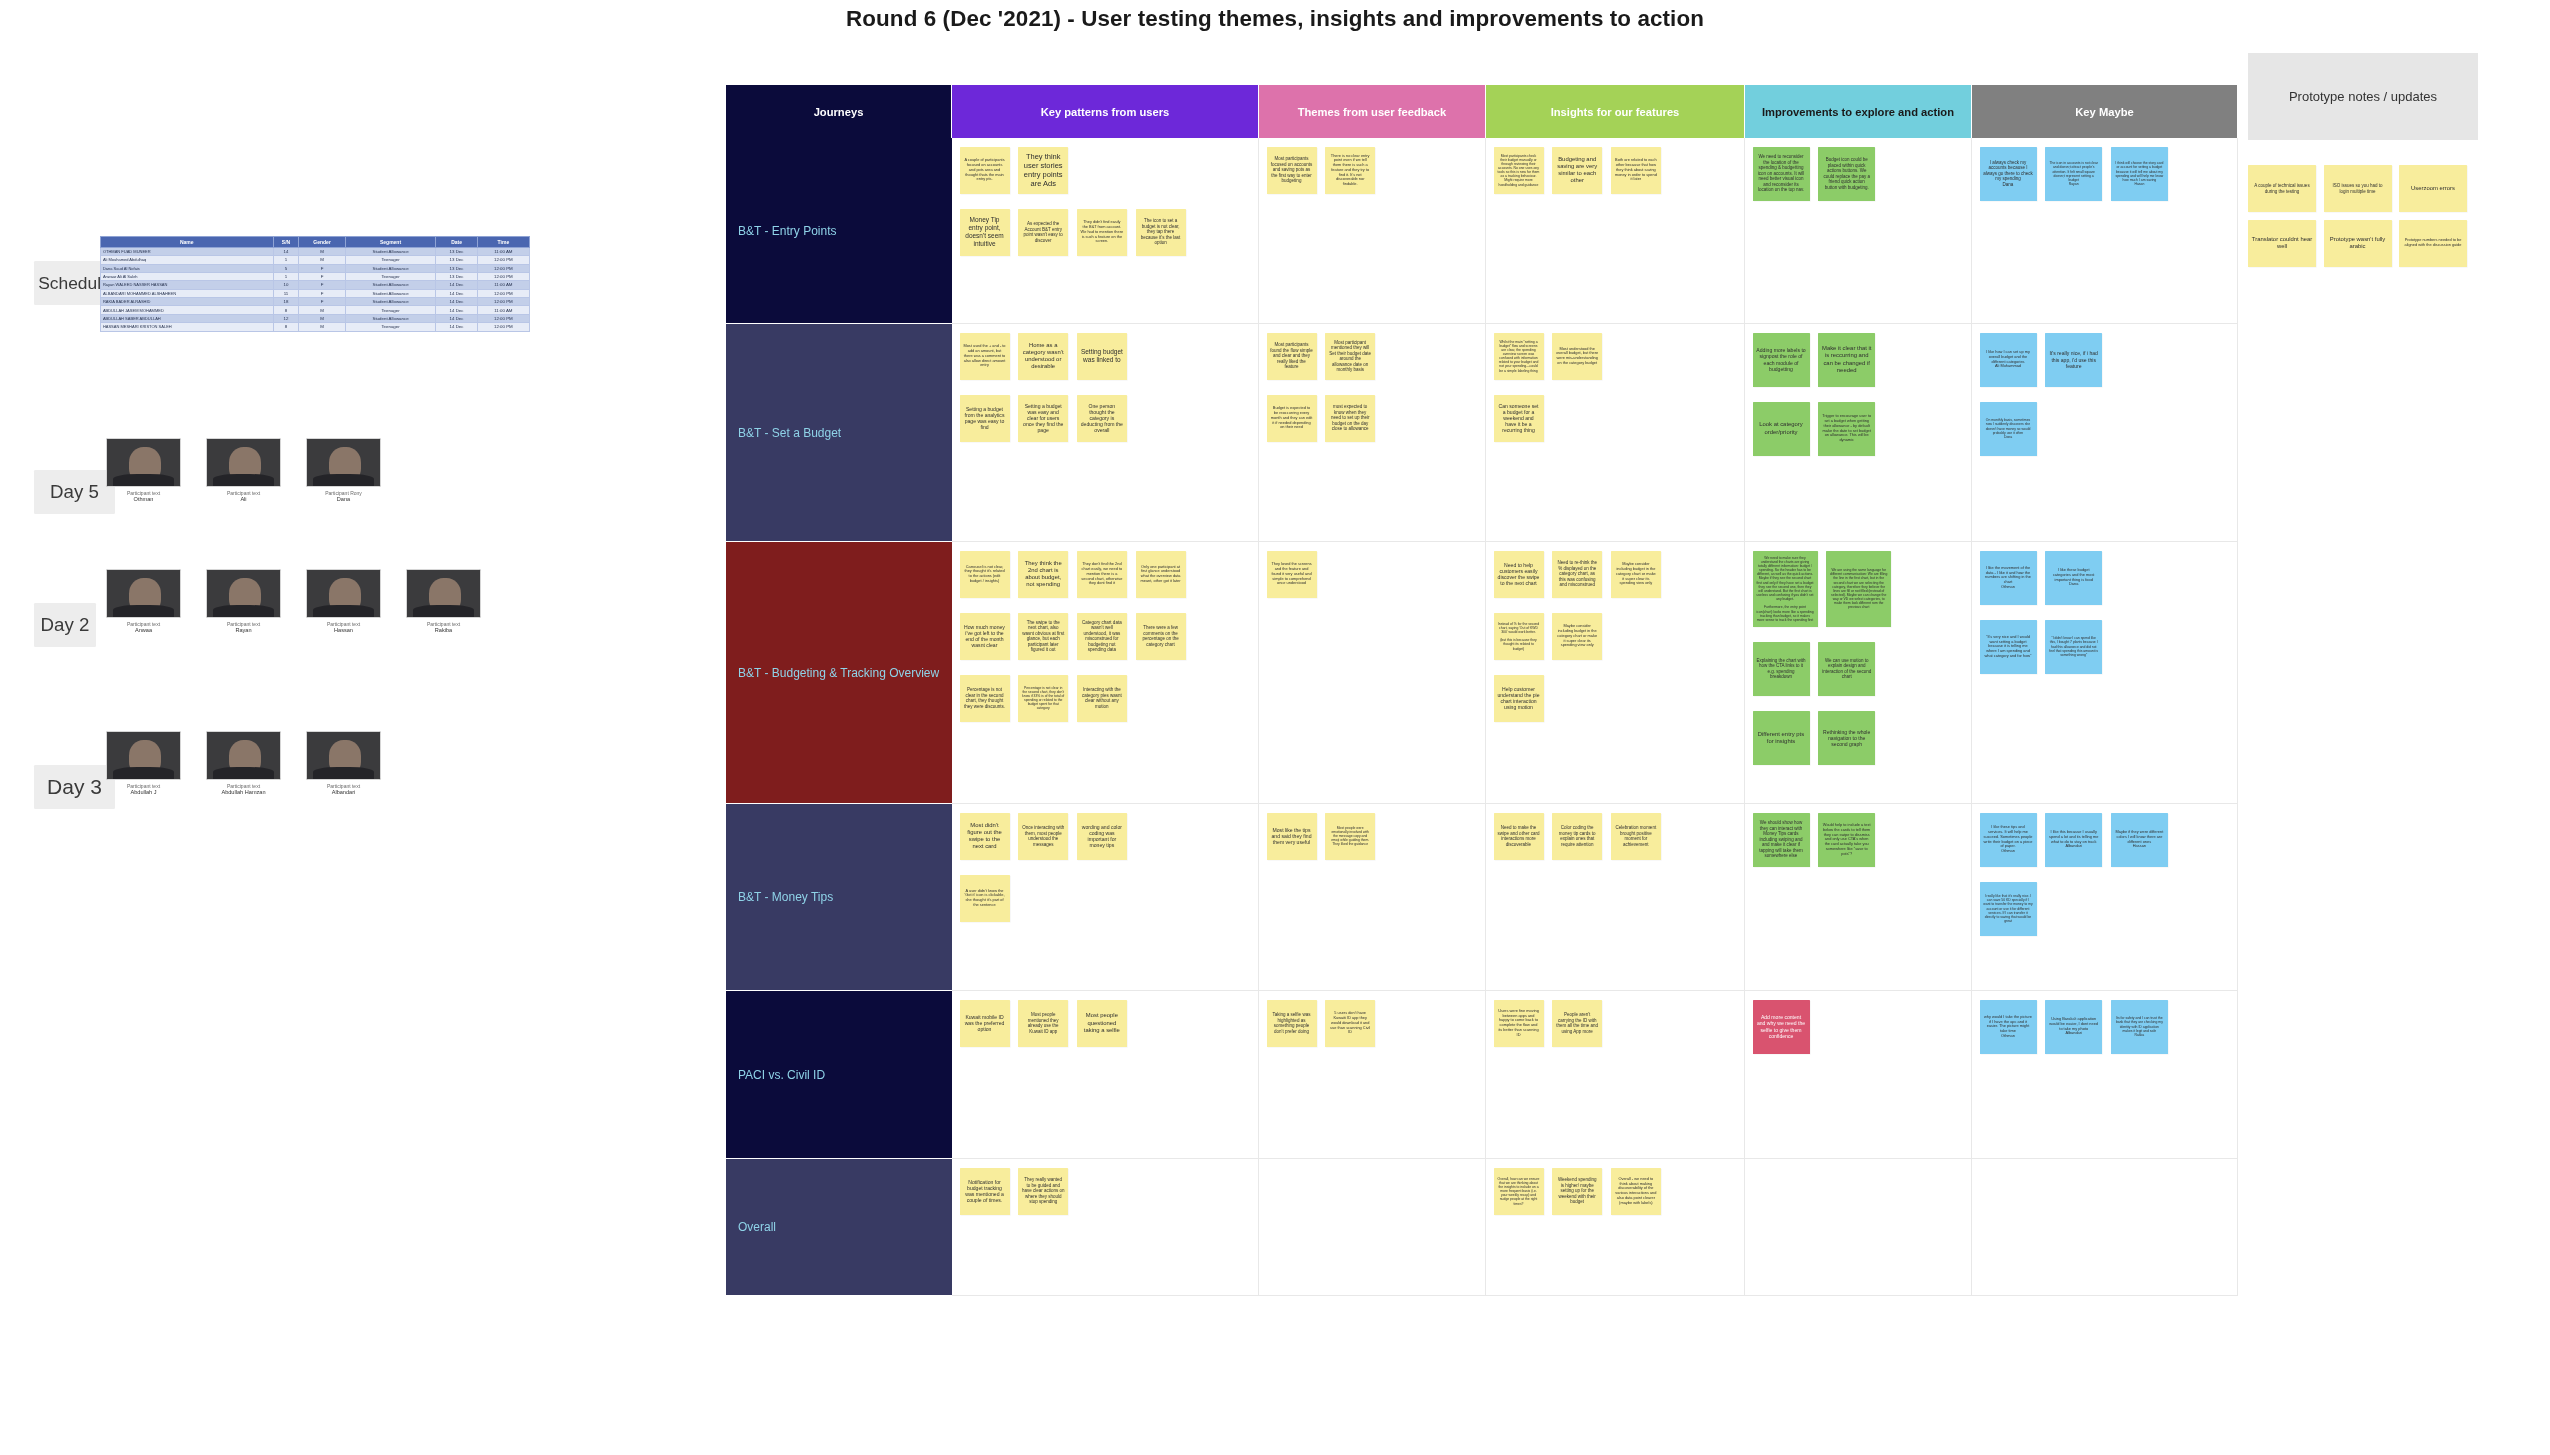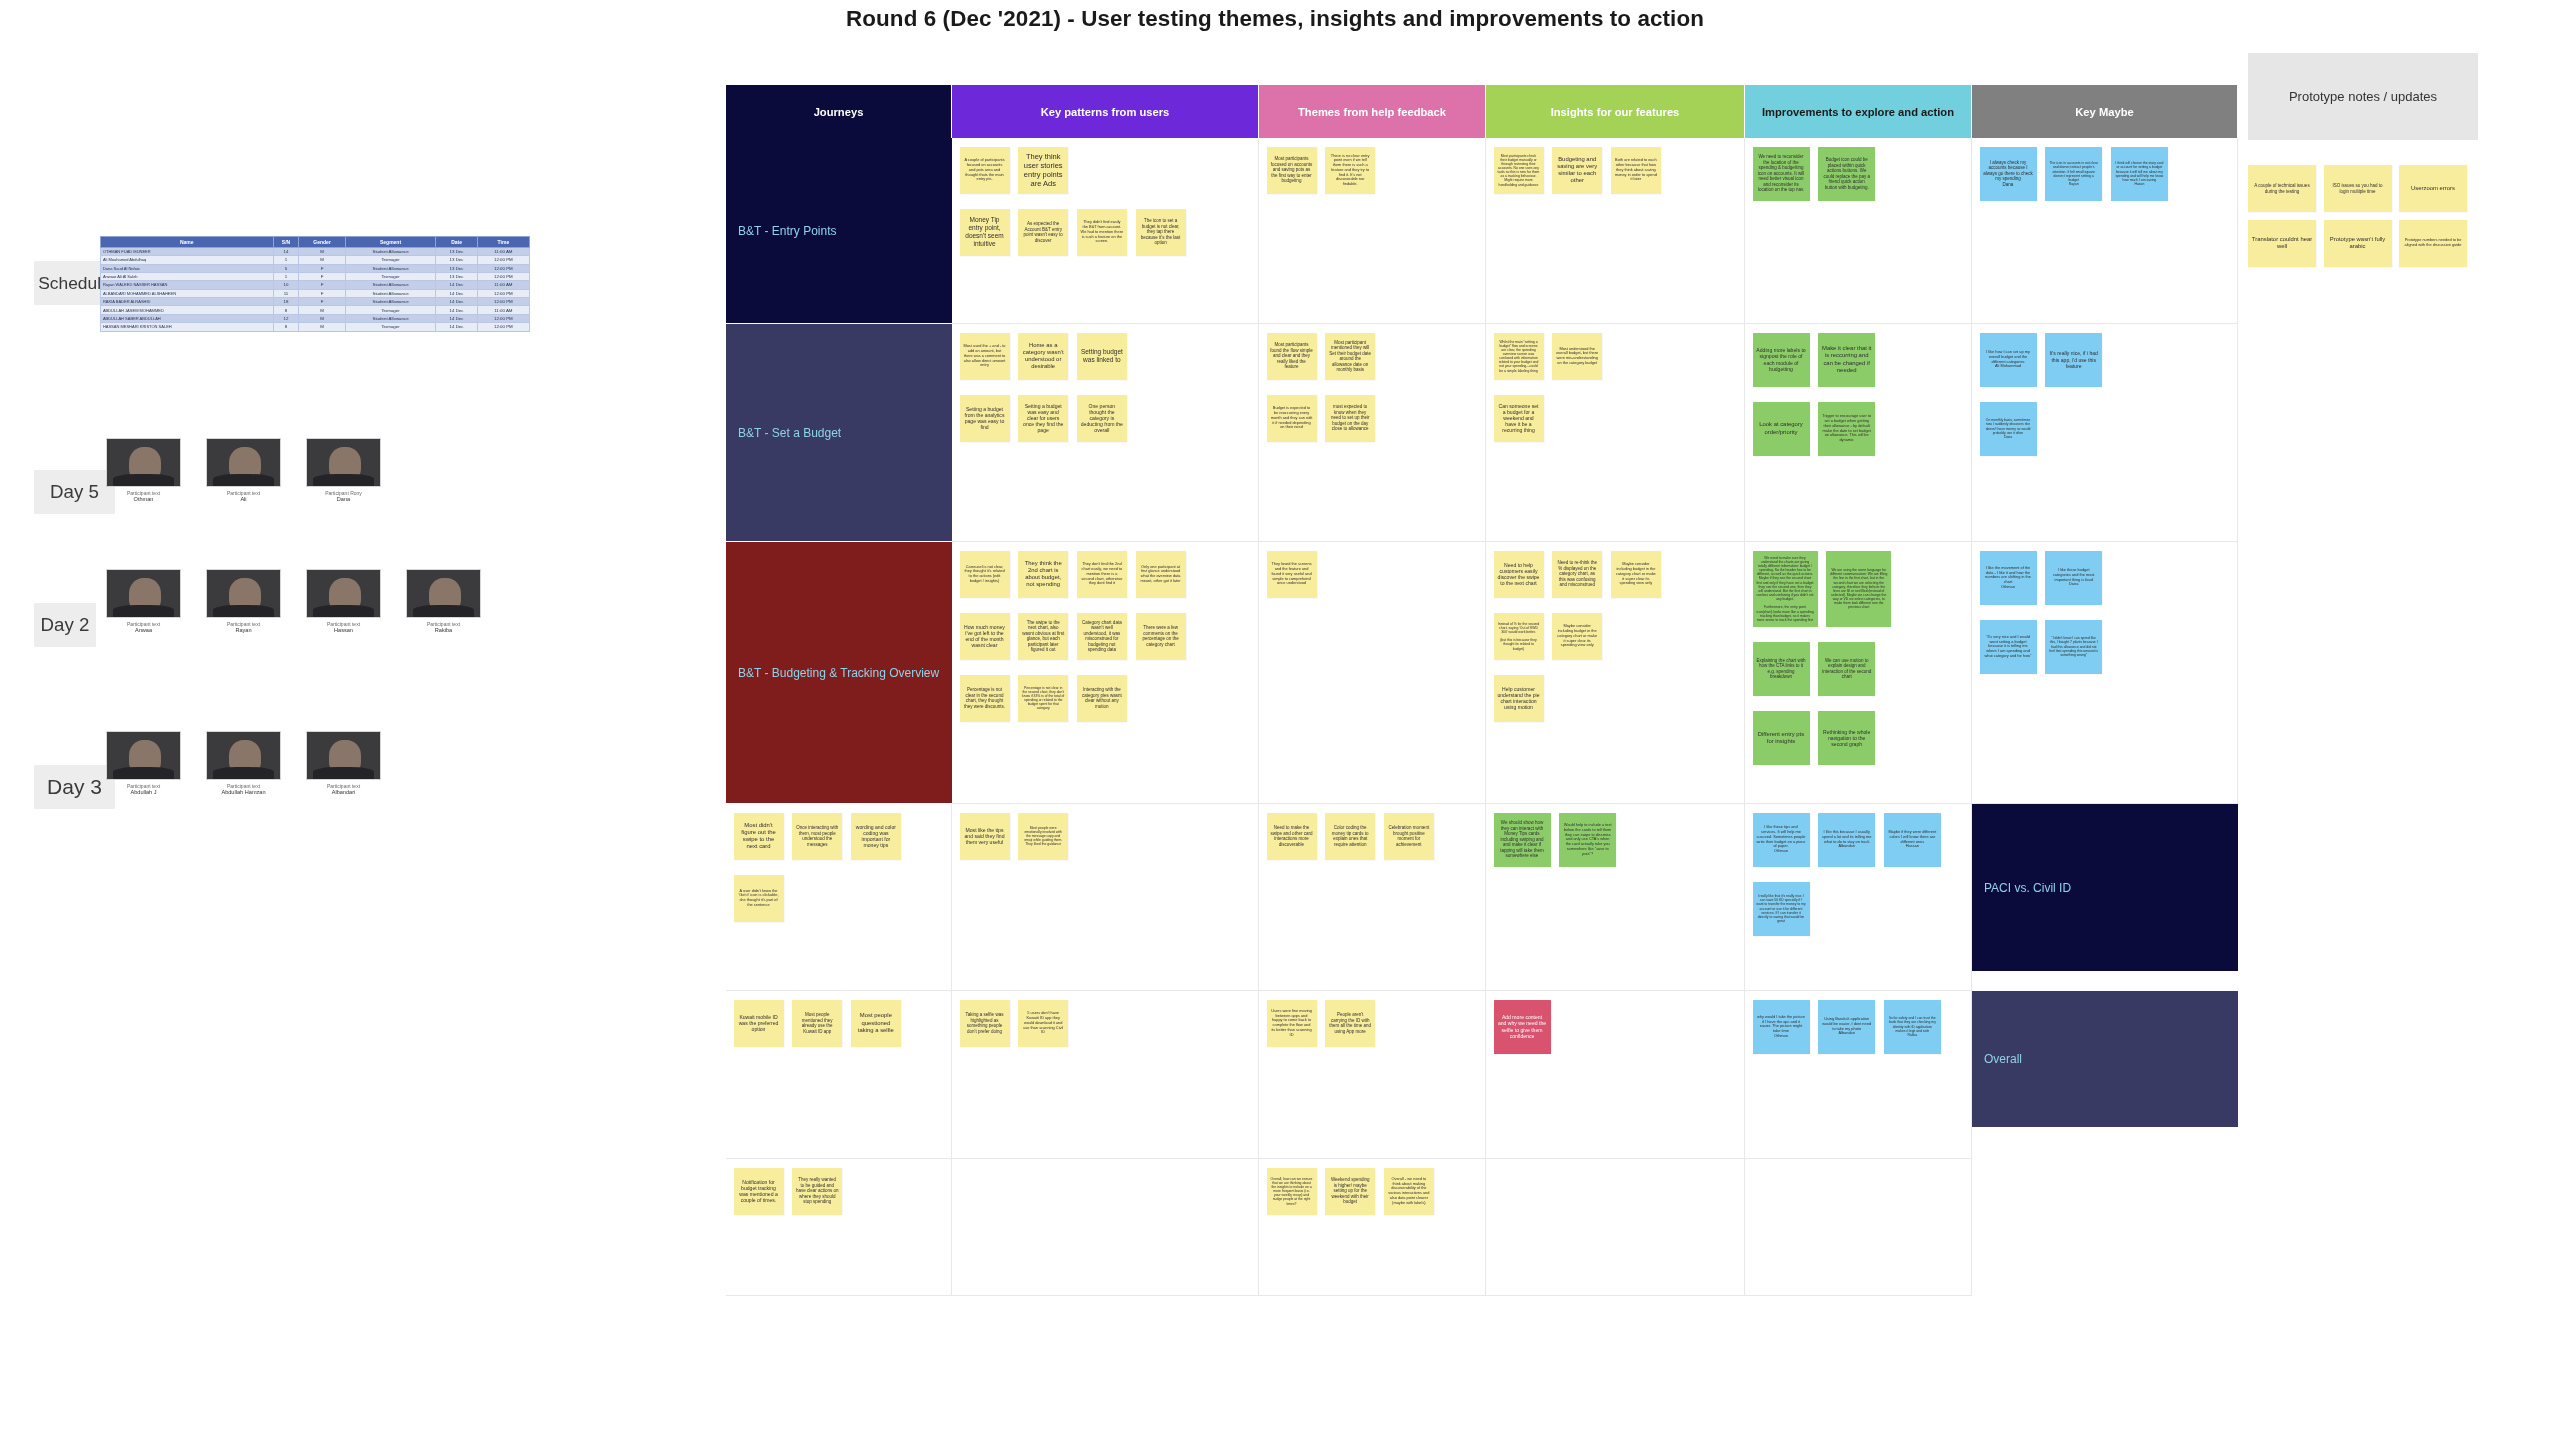--- a/index.html
+++ b/index.html
@@ -410,21 +410,21 @@
       </div>
       <div class="note y n3 t6">
         <span style="white-space: pre-line;">Prototype numbers needed to be aligned with the discussion guide</span>
       </div>
     </div>
 </div>
 
 <div id="board">
     <div class="col-head" style="background: rgb(11, 11, 59); color: rgb(255, 255, 255);">Journeys</div>
     <div class="col-head" style="background: #6d28d9; color: rgb(255, 255, 255);">Key patterns from users</div>
-    <div class="col-head" style="background: rgb(221, 114, 171); color: rgb(255, 255, 255);">Themes from help feedback</div>
+    <div class="col-head" style="background: rgb(221, 114, 171); color: rgb(255, 255, 255);">Themes from user feedback</div>
     <div class="col-head" style="background: rgb(164, 210, 87); color: rgb(255, 255, 255);">Insights for our features</div>
     <div class="col-head" style="background: rgb(114, 207, 221); color: rgb(26, 26, 26);">Improvements to explore and action</div>
     <div class="col-head" style="background: rgb(128, 128, 128); color: rgb(255, 255, 255);">Key Maybe</div>
     <div class="row-label" style="background: rgb(11, 11, 59); height: 186px;">
       <span>B&amp;T - Entry Points</span>
     </div>
     <div class="cell" style="height: 186px;">
       <div class="cell-inner">
         <div class="note y n3 t6">
           <span style="white-space: pre-line;">A couple of participants focused on accounts and pots area and thought thats the main entry pts.</span>
@@ -699,20 +699,23 @@
         </div>
         <div class="spacer-break"></div>
         <div class="note b n4 t6">
           <span style="white-space: pre-line;">"It's very nice and I would want setting a budget because it is telling me where I am spending and what category and for how"</span>
         </div>
         <div class="note b n4 t5">
           <span style="white-space: pre-line;">"I didn't know I can spend like this, I bought 7 plants because I had this allowance and did not feel that spending this amount is something wrong"</span>
         </div>
       </div>
     </div>
+    <div class="row-label" style="background: rgb(56, 58, 99); height: 187px;">
+      <span>B&amp;T - Money Tips</span>
+    </div>
     <div class="cell" style="height: 187px;">
       <div class="cell-inner">
         <div class="note y n3 t9">
           <span style="white-space: pre-line;">Most didn't figure out the swipe to the next card</span>
         </div>
         <div class="note y n3 t7">
           <span style="white-space: pre-line;">Once interacting with them, most people understood the messages</span>
         </div>
         <div class="note y n3 t8">
           <span style="white-space: pre-line;">wording and color coding was important for money tips</span>

